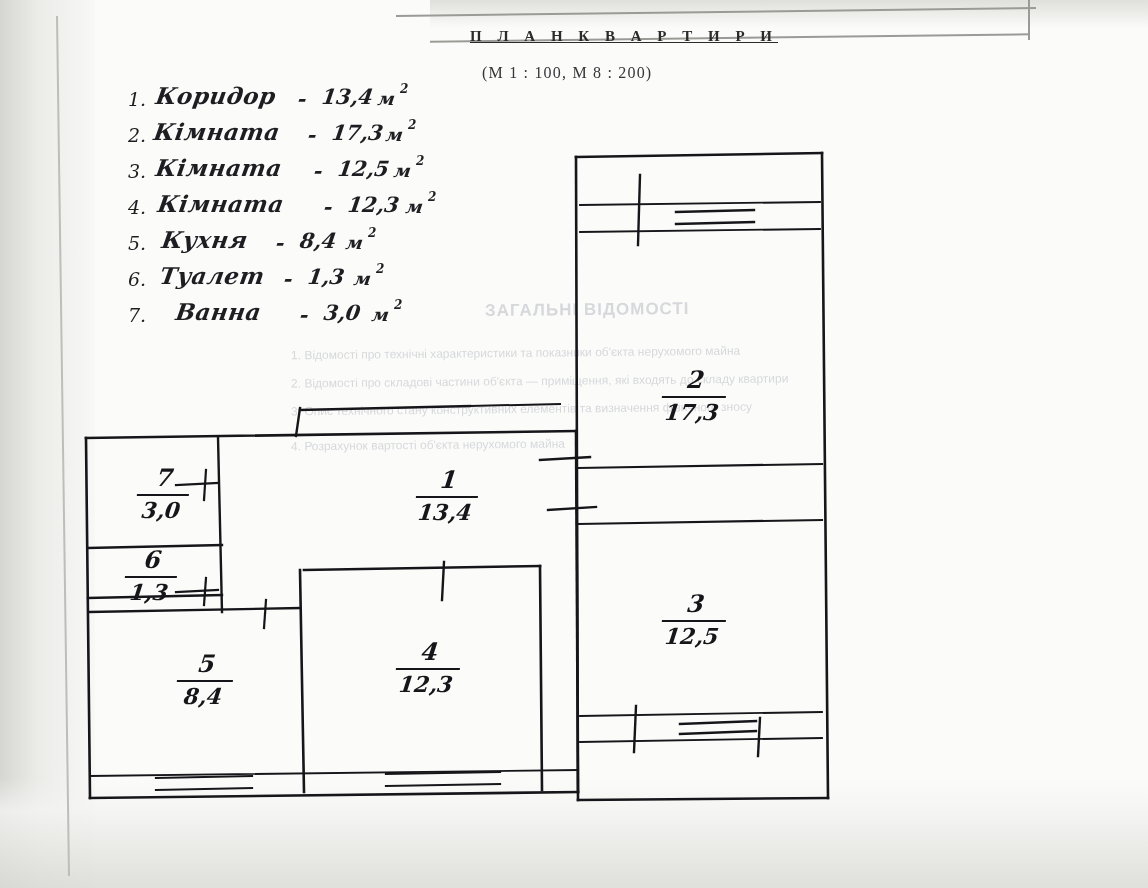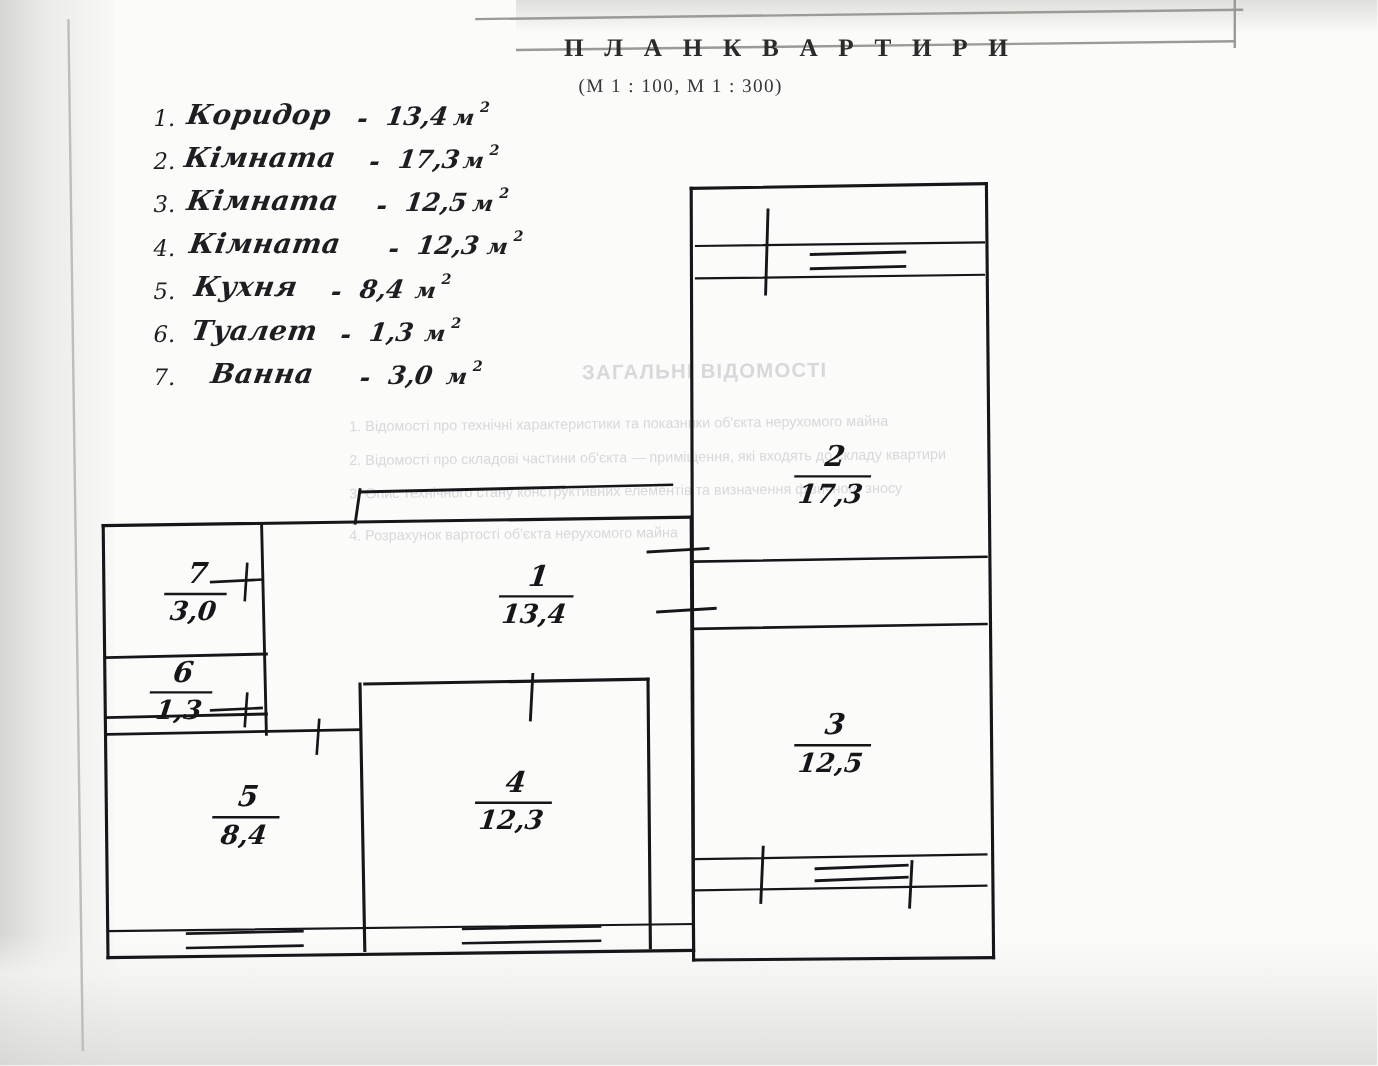--- a/index.html
+++ b/index.html
@@ -50,25 +50,26 @@
   .edge-line {
     position: absolute;
     background: #9a9a96;
   }
 
   
   #title {
     position: absolute;
     left: 470px;
     top: 28px;
-    font-size: 21px;
+    font-size: 15px;
     letter-spacing: 6px;
     font-weight: bold;
     color: #2b2b2b;
     white-space: nowrap;
+    text-decoration: underline;
   }
   #subtitle {
     position: absolute;
     left: 482px;
     top: 64px;
     font-size: 16px;
     letter-spacing: 1.2px;
     color: #35353a;
     white-space: nowrap;
   }
@@ -175,21 +176,21 @@
 
   <div class="ghost-block">
     <div class="ghost big" style="left:200px; top:10px;">ЗАГАЛЬНІ ВІДОМОСТІ</div>
     <div class="ghost sm" style="left:6px; top:56px;">1. Відомості про технічні характеристики та показники об'єкта нерухомого майна</div>
     <div class="ghost sm" style="left:6px; top:84px;">2. Відомості про складові частини об'єкта — приміщення, які входять до складу квартири</div>
     <div class="ghost sm" style="left:6px; top:112px;">3. Опис технічного стану конструктивних елементів та визначення фізичного зносу</div>
     <div class="ghost sm" style="left:6px; top:148px;">4. Розрахунок вартості об'єкта нерухомого майна</div>
   </div>
 
   <div id="title">П Л А Н   К В А Р Т И Р И</div>
-  <div id="subtitle">(М 1 : 100, М 1 : 300)</div>
+  <div id="subtitle">(М 1 : 100, М 8 : 200)</div>
 
   <div id="legend">
 
     <div class="legend-row">
       <span class="num" style="top:2px;">1.</span>
       <span class="nm" style="left:28px; top:-4px;">Коридор</span>
       <span class="ar" style="left:170px; top:0px;">-</span>
       <span class="ar" style="left:194px; top:-2px;">13,4</span>
       <span class="un" style="left:250px; top:2px;">м</span>
       <span class="sup" style="left:272px; top:-4px;">2</span>

